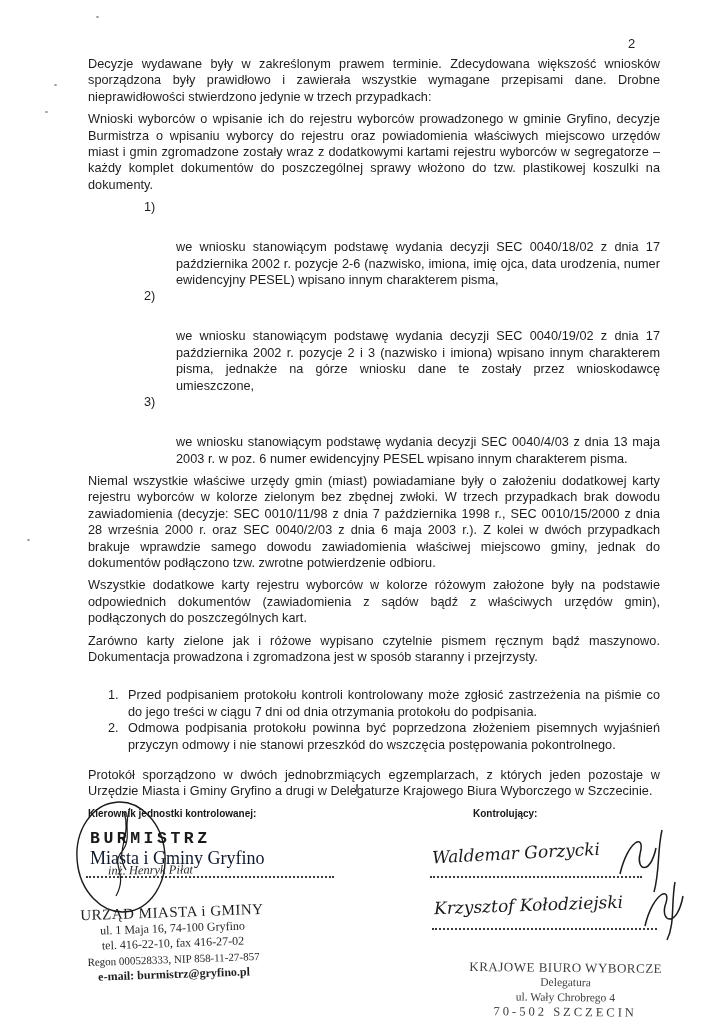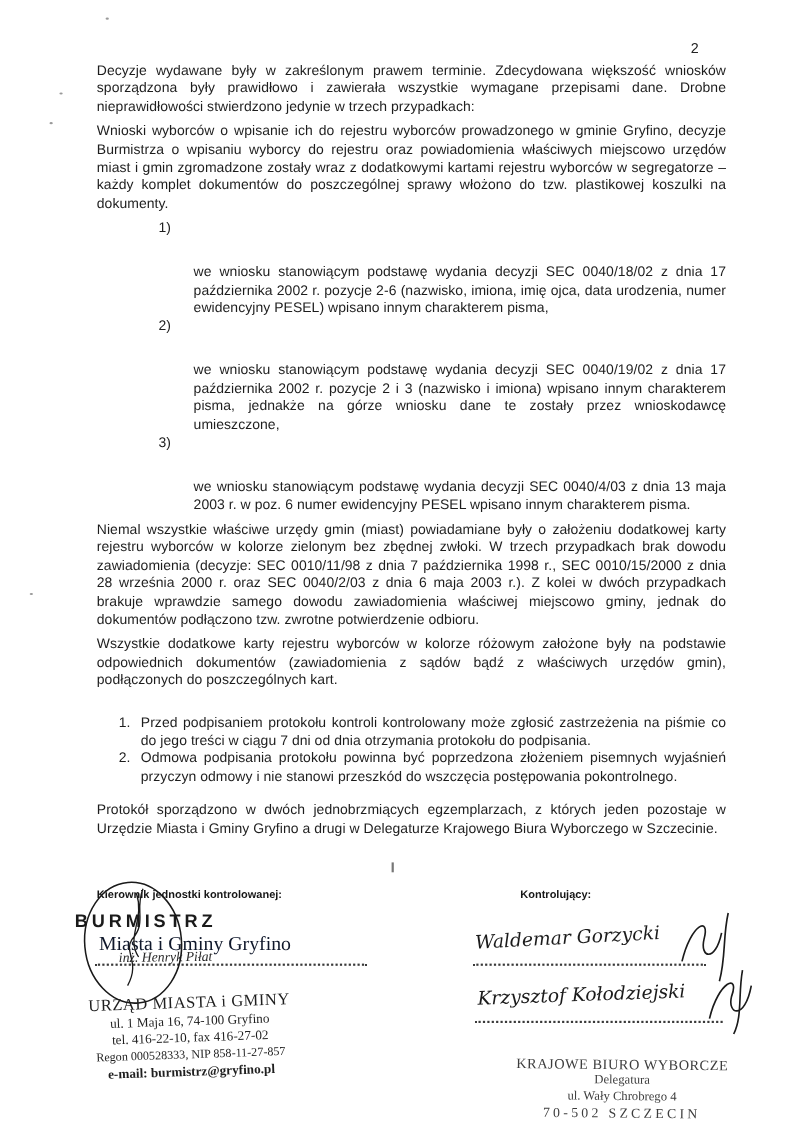--- a/index.html
+++ b/index.html
@@ -26,21 +26,21 @@
   .mb6{margin-bottom:6px;}
   .spacer16{height:16px;}
   .spacer8{height:8px;}
   .artifact{position:absolute;left:356px;top:784px;width:2px;height:9px;background:#777;}
   .speck{position:absolute;border-radius:50%;background:#9a9a9a;}
 
   .sig-heading{position:absolute;font-size:10px;font-weight:bold;color:#161616;}
   .h-left{left:88px;top:808px;}
   .h-right{left:473px;top:808px;}
 
-  .burmistrz{position:absolute;left:68px;top:829px;font-family:Liberation Sans, sans-serif;
+  .burmistrz{position:absolute;left:90px;top:829px;font-family:Liberation Mono, monospace;
     font-weight:bold;font-size:16.5px;letter-spacing:3.5px;color:#1a1a1a;}
   .burmistrz-sub{position:absolute;left:90px;top:848px;font-family:"Liberation Serif",serif;
     font-size:18px;color:#0f172a;}
   .dotline-left{position:absolute;left:86px;top:858px;width:248px;height:18px;
     border-bottom:2px dotted #3a3a3a;}
   .sig-name-left{position:absolute;left:108px;top:863px;font-family:"Liberation Serif",serif;
     font-style:italic;font-size:12.5px;color:#2a2a2a;transform:rotate(-.8deg);}
   .oval-svg{position:absolute;left:70px;top:798px;}
 
   .dotline-r1{position:absolute;left:430px;top:858px;width:212px;height:18px;
@@ -90,20 +90,21 @@
       <span class="num">2)</span>
       <span class="txt">we wniosku stanowiącym podstawę wydania decyzji SEC 0040/19/02 z dnia 17 października 2002 r. pozycje 2 i 3 (nazwisko i imiona) wpisano innym charakterem pisma, jednakże na górze wniosku dane te zostały przez wnioskodawcę umieszczone,</span>
     </div>
     <div class="li mb6">
       <span class="num">3)</span>
       <span class="txt">we wniosku stanowiącym podstawę wydania decyzji SEC 0040/4/03 z dnia 13 maja 2003 r. w poz. 6 numer ewidencyjny PESEL wpisano innym charakterem pisma.</span>
     </div>
 
     <p>Niemal wszystkie właściwe urzędy gmin (miast) powiadamiane były o założeniu dodatkowej karty rejestru wyborców w kolorze zielonym bez zbędnej zwłoki. W trzech przypadkach brak dowodu zawiadomienia (decyzje: SEC 0010/11/98 z dnia 7 października 1998 r., SEC 0010/15/2000 z dnia 28 września 2000 r. oraz SEC 0040/2/03 z dnia 6 maja 2003 r.). Z kolei w dwóch przypadkach brakuje wprawdzie samego dowodu zawiadomienia właściwej miejscowo gminy, jednak do dokumentów podłączono tzw. zwrotne potwierdzenie odbioru.</p>
     <p>Wszystkie dodatkowe karty rejestru wyborców w kolorze różowym założone były na podstawie odpowiednich dokumentów (zawiadomienia z sądów bądź z właściwych urzędów gmin), podłączonych do poszczególnych kart.</p>
+    <p>Zarówno karty zielone jak i różowe wypisano czytelnie pismem ręcznym bądź maszynowo. Dokumentacja prowadzona i zgromadzona jest w sposób staranny i przejrzysty.</p>
 
     <div class="spacer16"></div>
 
 
     <div class="li2">
       <span class="num">1.</span>
       <span class="txt">Przed podpisaniem protokołu kontroli kontrolowany może zgłosić zastrzeżenia na piśmie co do jego treści w ciągu 7 dni od dnia otrzymania protokołu do podpisania.</span>
     </div>
     <div class="li2 mb6">
       <span class="num">2.</span>

